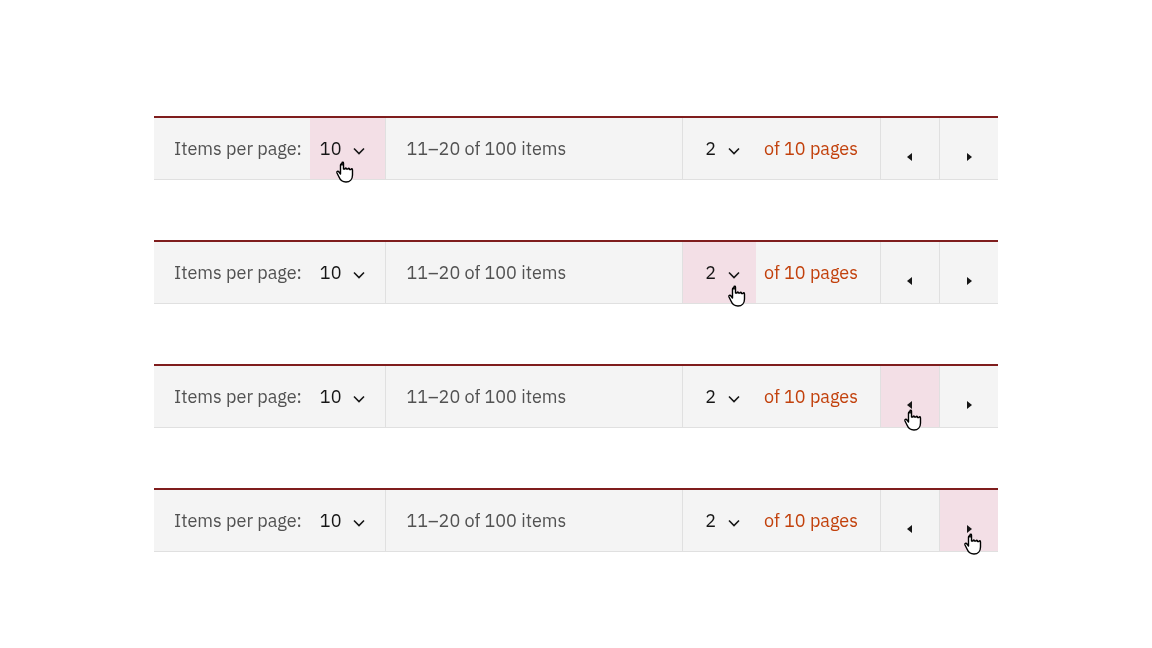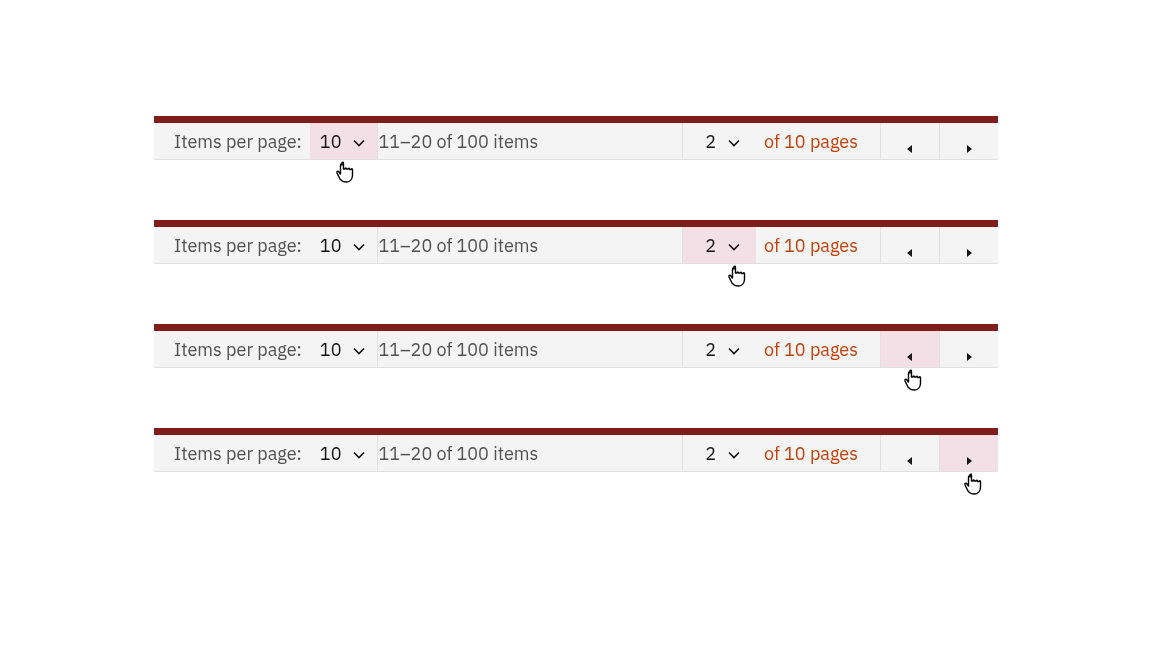--- a/index.html
+++ b/index.html
@@ -17,48 +17,49 @@
     width: 844px;
   }
   .row-wrap {
     position: relative;
     margin-bottom: 60px;
   }
   .row-wrap:last-child { margin-bottom: 0; }
   .pagination {
     display: flex;
     align-items: stretch;
-    height: 44px;
+    height: 64px;
     width: 844px;
     background: #f4f4f4;
-    border-top: 7px solid #7f1d1d;
+    border-top: 2px solid #7f1d1d;
     border-bottom: 1px solid #e0e0e0;
     color: #525252;
     font-size: 18px;
   }
   .seg {
     display: flex;
     align-items: center;
     height: 100%;
   }
   .seg-ipp-label {
     padding-left: 20px;
     padding-right: 8px;
   }
   .seg-ipp-select {
     height: 100%;
     display: flex;
     align-items: center;
-    padding: 0 10px 0 10px;
+    padding: 0 18px 0 10px;
     color: #161616;
     gap: 10px;
     cursor: pointer;
   }
   .seg-range {
     border-left: 1px solid #e0e0e0;
+    padding-left: 20px;
     flex: 1 1 auto;
     color: #525252;
   }
   .seg-page-select {
     border-left: 1px solid #e0e0e0;
     padding: 0 14px 0 22px;
     color: #161616;
     gap: 10px;
     cursor: pointer;
   }

